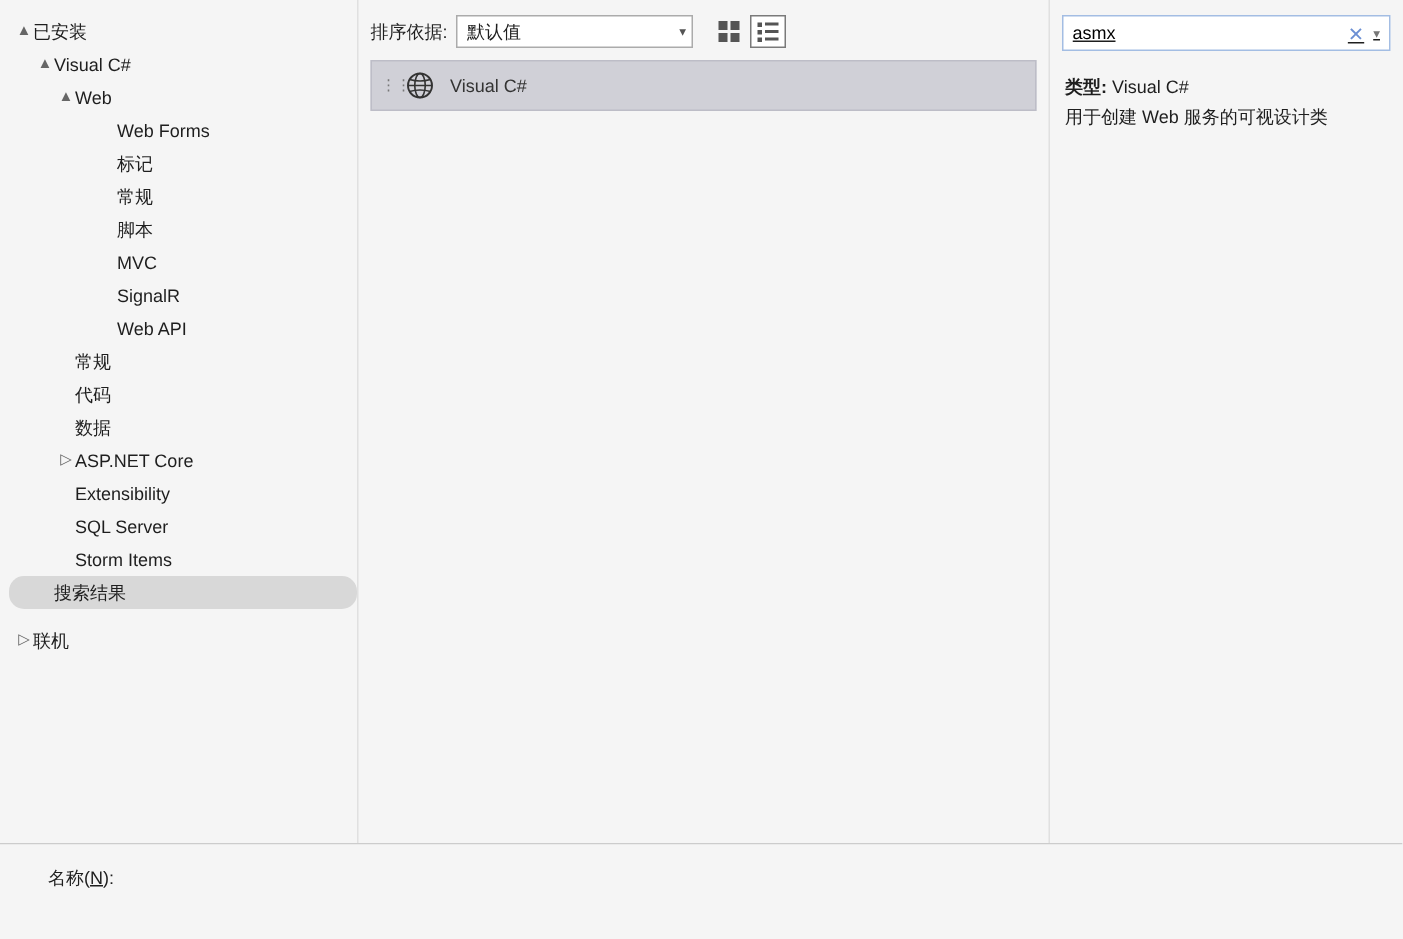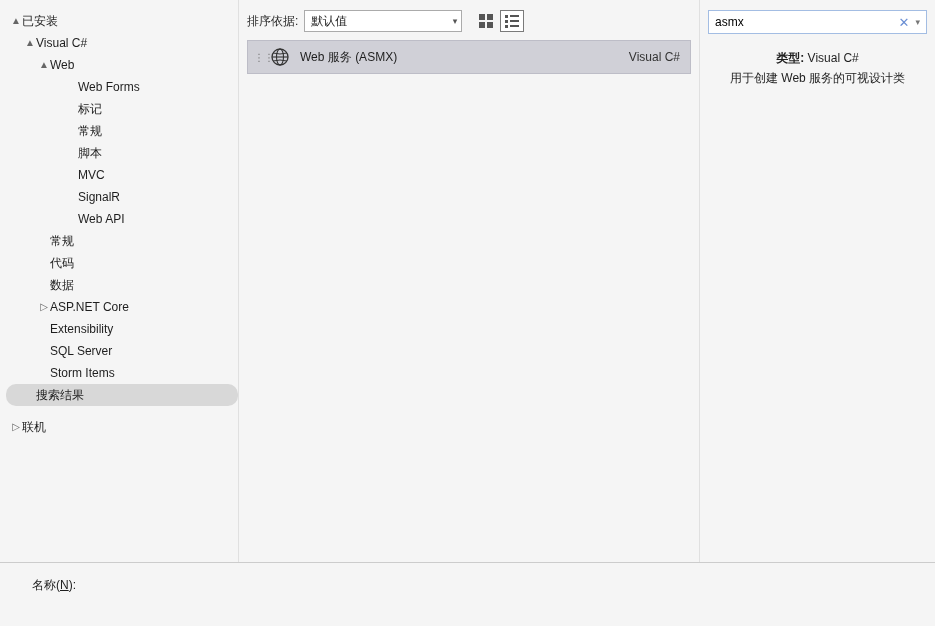--- a/index.html
+++ b/index.html
@@ -125,34 +125,34 @@
   flex-direction: column;
 }
 .search-box {
   margin: 10px 8px 4px 8px;
   border: 1px solid #a3bde3;
   background: #fff;
   height: 24px;
   display: flex;
   align-items: center;
   padding: 0 4px 0 6px;
+  text-decoration: underline;
 }
 .search-box input {
   flex: 1;
   border: none;
   outline: none;
   font: inherit;
   background: transparent;
 }
 .search-box .clear { color: #6b8fd4; cursor: pointer; padding: 0 4px; font-size: 13px; }
 .search-box .chev { color: #777; font-size: 9px; padding: 0 2px; cursor: pointer; }
 .details {
   padding: 10px 10px;
   line-height: 20px;
-  text-align: center;
 }
 .details .type-label { font-weight: bold; }
 .bottom-area {
   background: #f5f5f5;
   padding: 14px 12px 10px 12px;
 }
 .name-row {
   display: flex;
   align-items: center;
   gap: 8px;
@@ -310,21 +310,20 @@
         <span class="handle">⋮⋮</span>
         <span class="globe">
           <svg width="20" height="20" viewBox="0 0 20 20">
             <circle cx="10" cy="10" r="8" fill="none" stroke="#333" stroke-width="1.3"></circle>
             <ellipse cx="10" cy="10" rx="3.5" ry="8" fill="none" stroke="#333" stroke-width="1.1"></ellipse>
             <line x1="2" y1="10" x2="18" y2="10" stroke="#333" stroke-width="1.1"></line>
             <path d="M3 6 Q10 8 17 6" fill="none" stroke="#333" stroke-width="1"></path>
             <path d="M3 14 Q10 12 17 14" fill="none" stroke="#333" stroke-width="1"></path>
           </svg>
         </span>
-        <span class="name">Web 服务 (ASMX)</span>
         <span class="lang">Visual C#</span>
       </div>
     </div>
   </div>
 
   <div class="right-col">
     <div class="search-box">
       <input value="asmx" style="">
       <span class="clear">✕</span>
       <span class="chev">▾</span>

